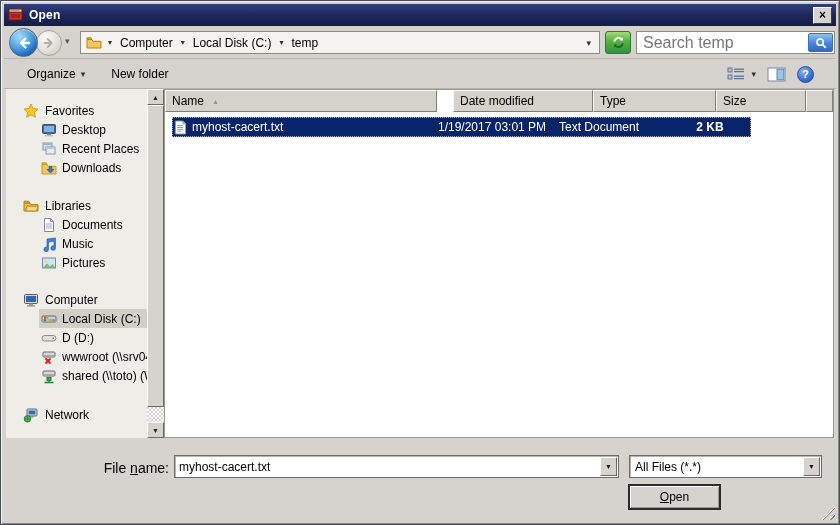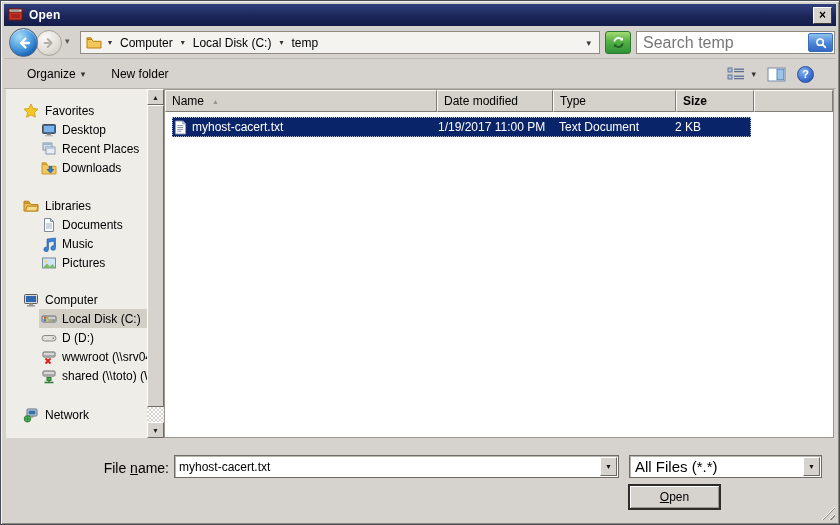--- a/index.html
+++ b/index.html
@@ -79,38 +79,38 @@
     display:flex;align-items:center;justify-content:center;font-size:7px;color:#222;line-height:1;}
   .sb-up{top:0;} .sb-down{bottom:0;}
   .sb-thumb{position:absolute;left:0;top:16px;width:17px;height:302px;background:#d6d3ce;
     border:1px solid;border-color:#fff #6e6b66 #6e6b66 #fff;}
   
   .filelist{position:absolute;left:163px;top:88px;width:670px;height:349px;
     background:#fff;border:1px solid #9a978f;}
   .lheader{display:flex;height:22px;}
   .hcell{background:#d5d2cb;border:1px solid;border-color:#fbfaf8 #807d76 #807d76 #fbfaf8;
     display:flex;align-items:center;padding:0 6px;font-size:12px;white-space:nowrap;overflow:hidden;}
-  .h-name{width:272px;} .h-date{width:116px;} .h-type{width:123px;} .h-size{width:78px;font-weight:bold;} .h-fill{flex:1;}
+  .h-name{width:272px;} .h-date{width:140px;margin-left:16px;} .h-type{width:123px;} .h-size{width:90px;} .h-fill{flex:1;}
   .sort{font-size:7px;color:#97948d;margin-left:8px;}
   .frow{display:flex;align-items:center;height:20px;width:579px;margin:5px 0 0 7px;}
   .frow.selected{background:#0a246a;color:#fff;outline:1px dotted #aab3d2;outline-offset:-1px;}
   .c-name{width:260px;display:flex;align-items:center;gap:5px;padding-left:2px;overflow:hidden;white-space:nowrap;}
   .c-date{width:121px;padding-left:6px;white-space:nowrap;}
   .c-type{width:122px;padding-left:6px;white-space:nowrap;}
-  .c-size{width:76px;text-align:left;padding-right:6px;white-space:nowrap;}
+  .c-size{width:76px;text-align:center;padding-right:6px;white-space:nowrap;font-weight:bold;}
   .ficon{width:13px;height:15px;flex:0 0 13px;display:inline-flex;}
   
   .fname-label{position:absolute;left:60px;top:459px;width:108px;text-align:right;font-size:14px;}
   .u{text-decoration:underline;}
   .combo{position:absolute;height:23px;background:#fff;border:1px solid #6e6b66;
     box-shadow:inset 1px 1px 0 #b9b6af;display:flex;align-items:center;}
   .combo-name{left:173px;top:454px;width:445px;}
   .combo-type{left:628px;top:454px;width:193px;}
   .combo-input{flex:1;min-width:0;border:none;outline:none;font-family:inherit;font-size:12px;padding:0 4px;background:transparent;color:#000;}
-  .combo-text{flex:1;padding:0 5px;font-size:15px;white-space:nowrap;overflow:hidden;}
+  .combo-text{flex:1;padding:0 5px;font-size:12px;white-space:nowrap;overflow:hidden;}
   .combo-arrow{width:17px;height:19px;margin-right:1px;background:#d6d3ce;
     border:1px solid;border-color:#fff #6e6b66 #6e6b66 #fff;
     display:flex;align-items:center;justify-content:center;font-size:7px;color:#111;}
   .push-btn{position:absolute;top:484px;height:24px;background:#d6d3ce;
     border:1px solid #6e6b66;box-shadow:inset 1px 1px 0 #fff, inset -1px -1px 0 #9a978f;
     display:flex;align-items:center;justify-content:center;font-size:12px;cursor:default;}
   .btn-open{left:628px;width:91px;border-color:#2e2c29;outline:1px solid #2e2c29;outline-offset:0px;}
   .btn-cancel{left:734px;width:86px;}
   .grip{position:absolute;right:4px;bottom:4px;width:14px;height:14px;
     background:repeating-linear-gradient(135deg,#fbfaf8 0 1px,#8d8a84 1px 2px,transparent 2px 5px);
@@ -433,21 +433,21 @@
               <g stroke="#7a90ae">
                 <line x1="3.5" y1="6" x2="10" y2="6"></line>
                 <line x1="3.5" y1="8" x2="10" y2="8"></line>
                 <line x1="3.5" y1="10" x2="10" y2="10"></line>
                 <line x1="3.5" y1="12" x2="8" y2="12"></line>
               </g>
             </svg>
         </span>
         <span>myhost-cacert.txt</span>
       </div>
-      <div class="c-date">1/19/2017 11:00 PM</div>
+      <div class="c-date">1/19/2017 03:01 PM</div>
       <div class="c-type">Text Document</div>
       <div class="c-size">2 KB</div>
     </div>
   </div>
 
   <div class="fname-label"><span>File </span><span class="u">n</span><span>ame:</span></div>
 
   <div class="combo combo-name">
     <input class="combo-input" type="text" value="myhost-cacert.txt" style="">
     <div class="combo-arrow">

